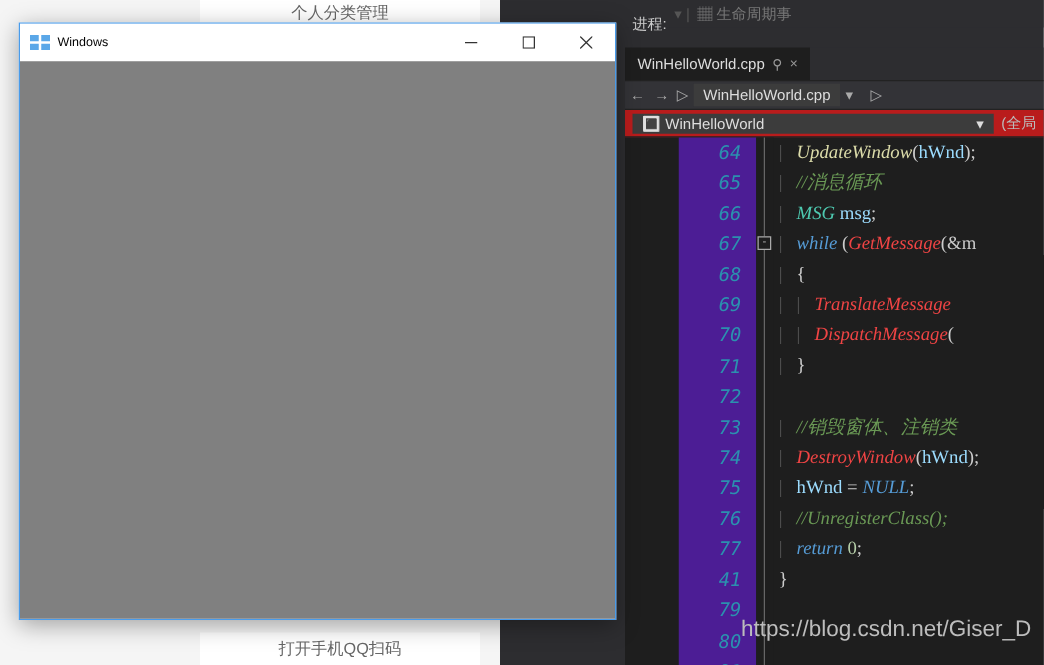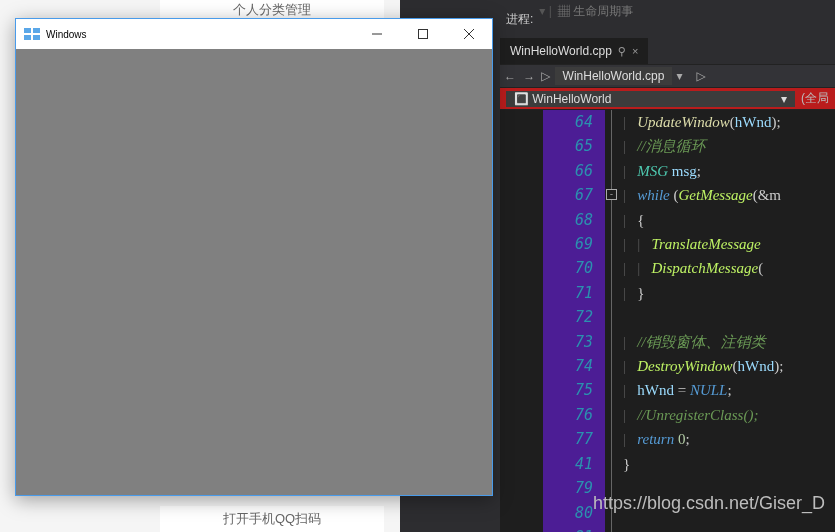--- a/index.html
+++ b/index.html
@@ -71,21 +71,21 @@
 .fold-box {
   position: absolute; left: 1px; width: 11px; height: 11px;
   border: 1px solid #aaa; color: #aaa; font-size: 9px; line-height: 9px;
   text-align: center; background: #1e1e1e;
 }
 .code-col { flex: 1; white-space: pre; color: #ccc; overflow: hidden; padding-left: 4px; font-family: Liberation Serif, serif; }
 .guide { color: #555; }
 .kw { color: #569cd6; font-style: italic; }
 .type { color: #4ec9b0; font-style: italic; }
 .fn { color: #dcdcaa; font-style: italic; }
-.fn-hl { color: #bef264; font-style: italic; margin-top: 24px; }
+.fn-hl { color: #ef4444; font-style: italic; margin-top: 24px; }
 .var { color: #9cdcfe; }
 .cmt { color: #6a9955; font-style: italic; }
 .num { color: #b5cea8; }
 .punc { color: #ccc; }
 .param { color: #9cdcfe; }
 .win {
   position: absolute; left: 15px; top: 18px; width: 478px; height: 478px;
   background: #fff; border: 1px solid #499bea; box-shadow: 0 4px 18px rgba(0,0,0,.35);
   display: flex; flex-direction: column;
 }

